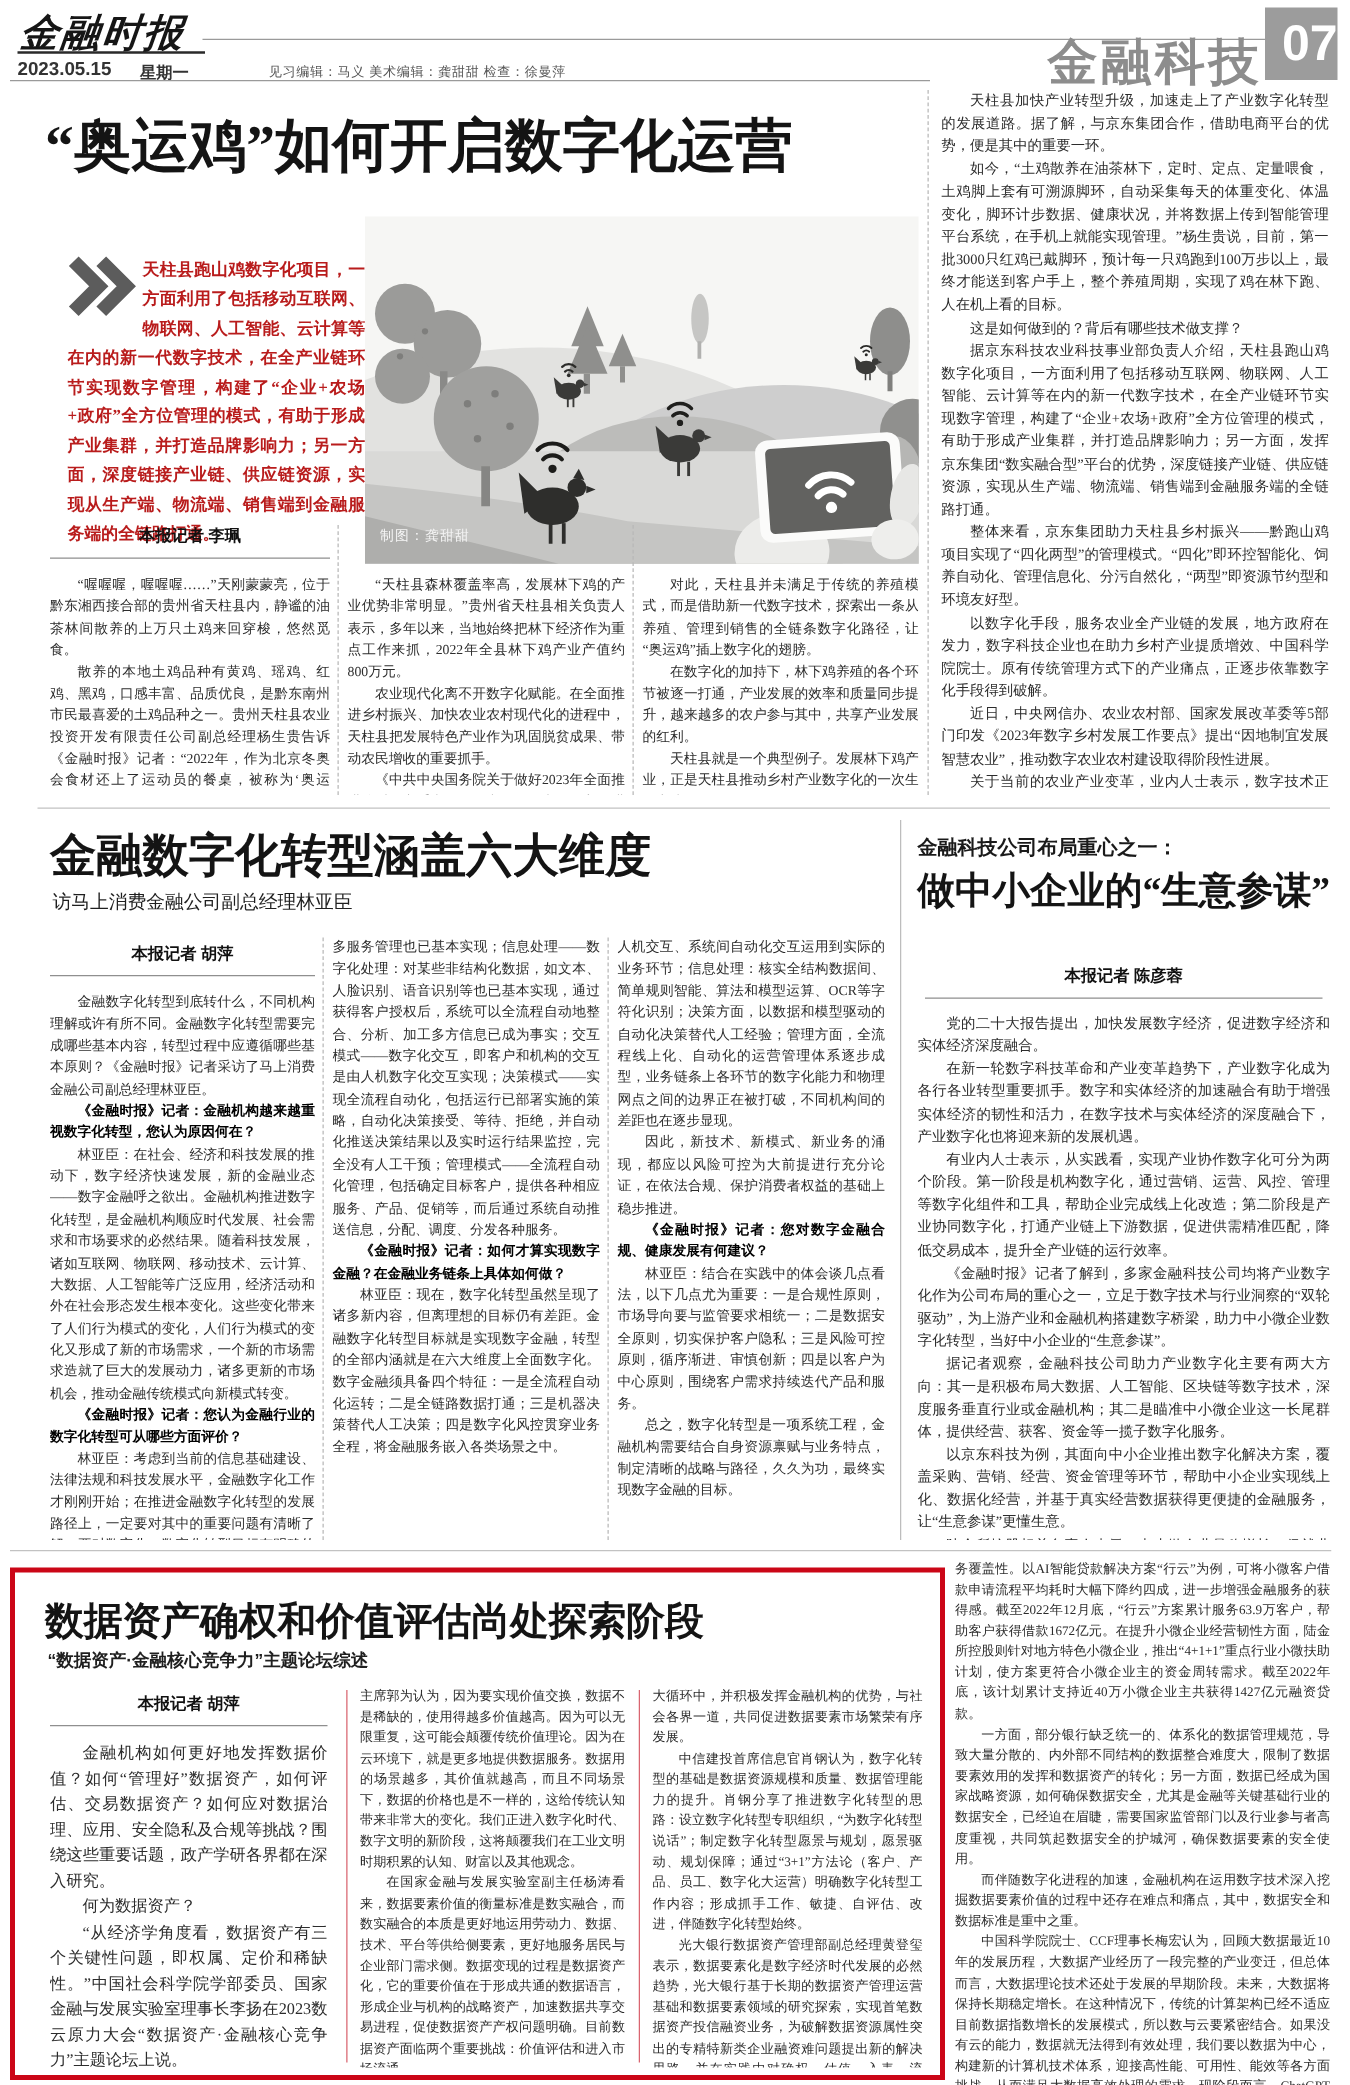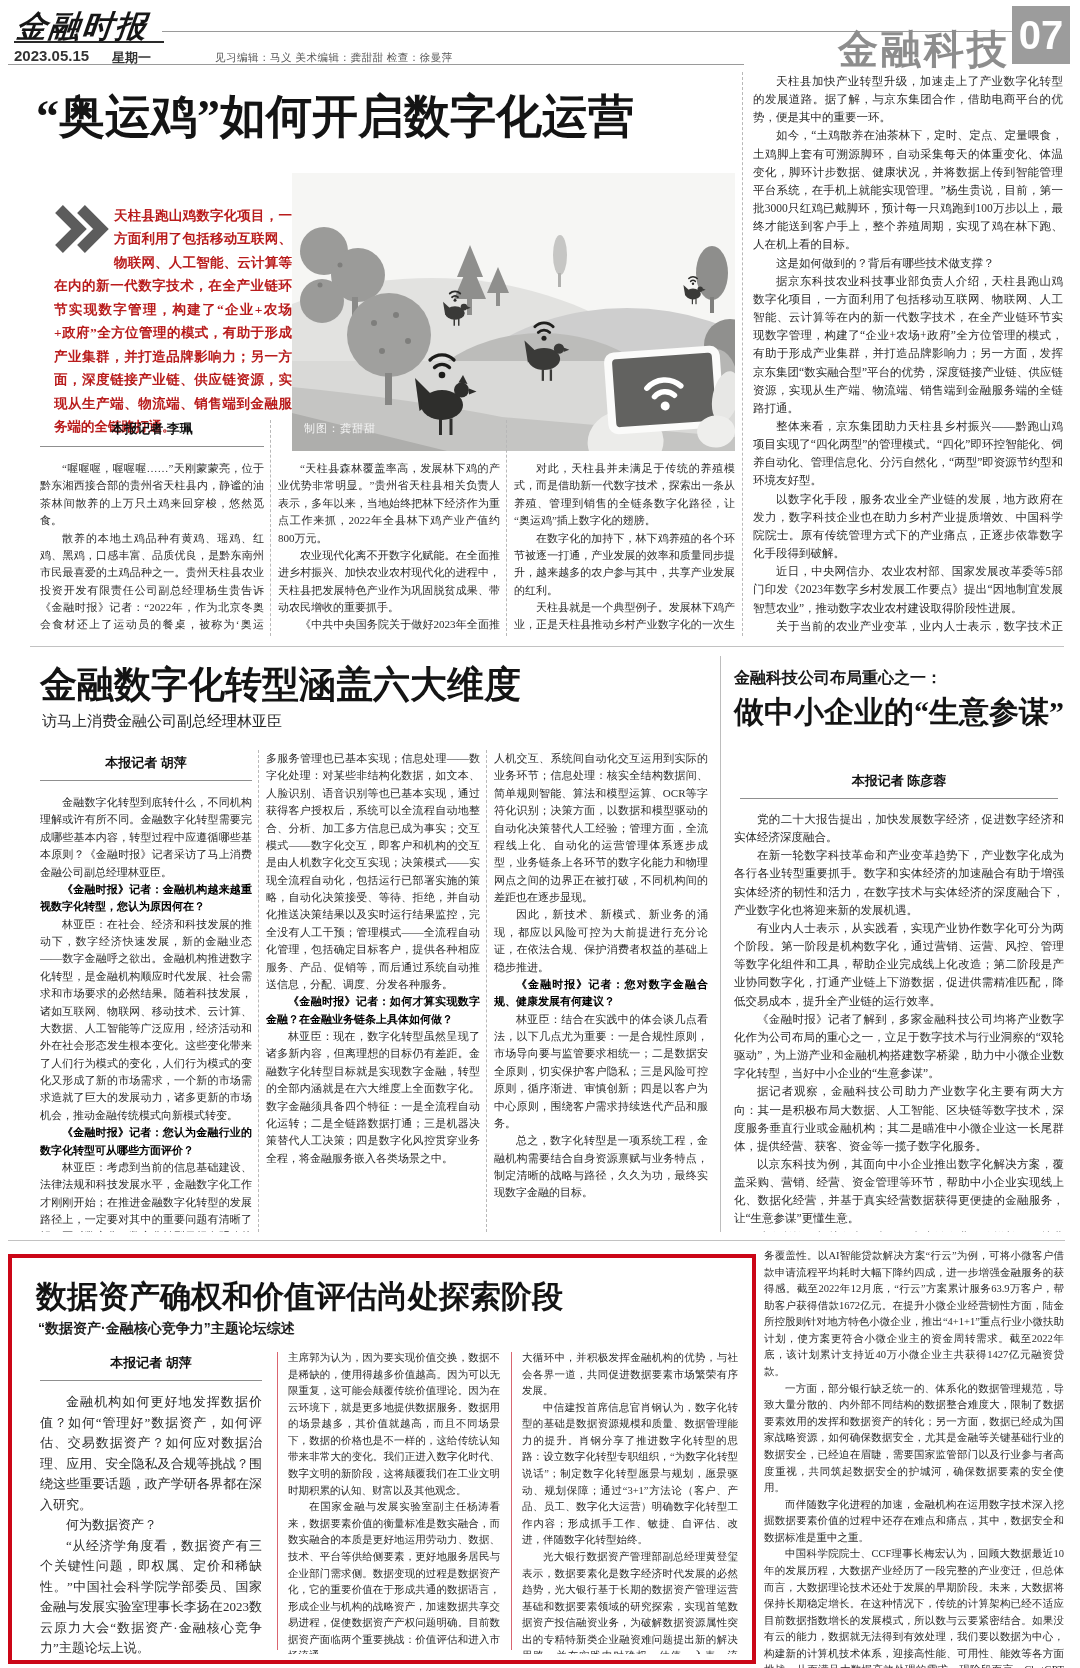--- a/index.html
+++ b/index.html
@@ -8,21 +8,21 @@
   .abs { position:absolute; }
 
   
   .logo { font-family:"DejaVu Serif",serif; font-style:italic; font-weight:bold; font-size:31px; color:#161616; letter-spacing:2px; transform:skewX(-6deg); }
   .logo-underline { height:2px; background:#2a2a2a; }
   .rule { background:#9a9a9a; }
   .date-txt { font-weight:bold; font-size:15px; color:#333; }
   .weekday-txt { font-weight:bold; font-size:13px; color:#333; }
   .editors-txt { font-size:10.5px; color:#555; letter-spacing:.5px; }
   .section-name { font-size:40px; font-weight:900; color:#8d8d8d; letter-spacing:3px; }
-  .pagenum { width:58px; height:58px; background:#9c9c9c; color:#fff; font-size:40px; font-weight:bold; text-align:center; line-height:58px; }
+  .pagenum { width:58px; height:58px; background:#9c9c9c; color:#fff; font-size:40px; font-weight:bold; text-align:right; line-height:58px; }
 
   
   .headline1 { font-family:"Liberation Serif","DejaVu Serif",serif; font-weight:bold; font-size:46px; color:#141414; letter-spacing:0; white-space:nowrap; }
   .headline2 { font-family:"Liberation Serif","DejaVu Serif",serif; font-weight:bold; font-size:37px; color:#141414; white-space:nowrap; }
   .headline3 { font-family:"Liberation Serif","DejaVu Serif",serif; font-weight:bold; font-size:30px; color:#141414; white-space:nowrap; }
   .headline4 { font-family:"Liberation Serif","DejaVu Serif",serif; font-weight:bold; font-size:31px; color:#141414; white-space:nowrap; }
   .kicker { font-size:16px; font-weight:bold; color:#1a1a1a; }
   .subhead { font-size:15px; color:#1f1f1f; }
 
   .byline { font-weight:bold; font-size:13px; color:#111; text-align:center; border-bottom:1px solid #8f8f8f; padding-bottom:8px; }

